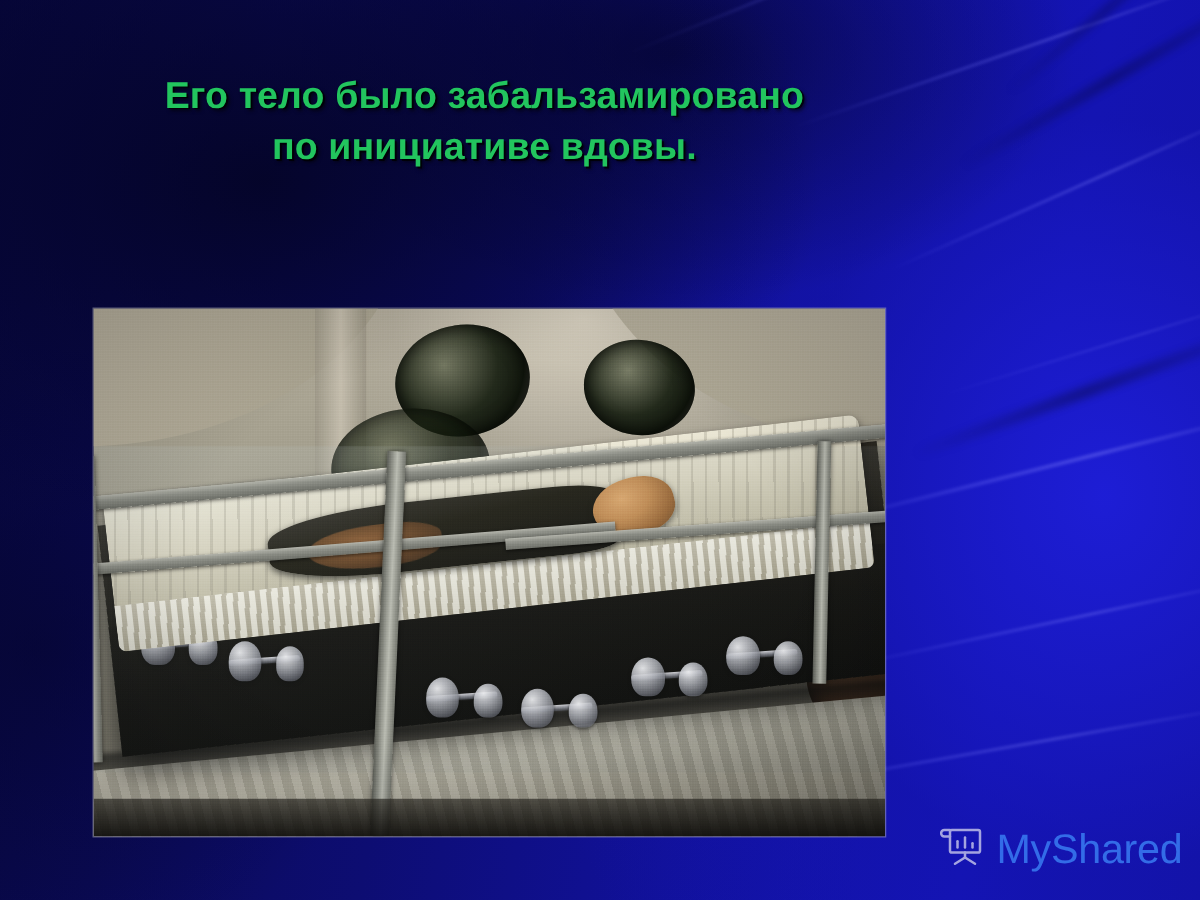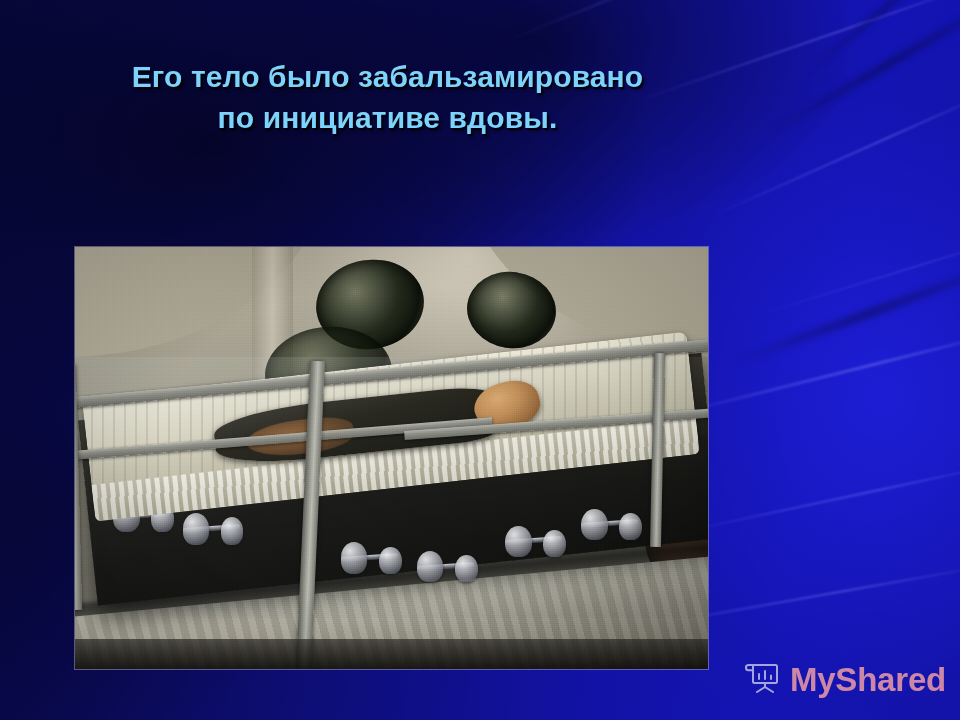--- a/index.html
+++ b/index.html
@@ -49,21 +49,21 @@
     background:linear-gradient(90deg, rgba(10,10,60,0) 0%, rgba(6,6,48,0.85) 45%, rgba(8,8,60,0.0) 100%);
     filter:blur(3.2px);
   }
 
   
   #title {
     position:absolute;
     left:0; top:56px;
     width:775px;
     text-align:center;
-    color:#7dd3fc;
+    color:#22c55e;
     font-size:30px;
     font-weight:bold;
     line-height:41px;
     letter-spacing:0.1px;
     text-shadow:
        1.5px 1.5px 0 rgba(0,0,0,0.75),
        2.5px 2.5px 3px rgba(0,0,0,0.55);
     white-space:pre-line;
   }
 
@@ -253,23 +253,23 @@
   }
 
   
   #watermark {
     position:absolute;
     right:14px; bottom:22px;
     display:flex; align-items:center; gap:9px;
     opacity:0.80;
   }
   #watermark .wm-text {
-    color:#fca5a5;
+    color:#3b82f6;
     font-size:33px;
-    font-weight:bold;
+    font-weight:normal;
     letter-spacing:-0.2px;
     line-height:1;
   }
   #watermark .wm-icon { display:block; }
 </style>
 </head>
 <body>
 
 <div id="slide">
 

